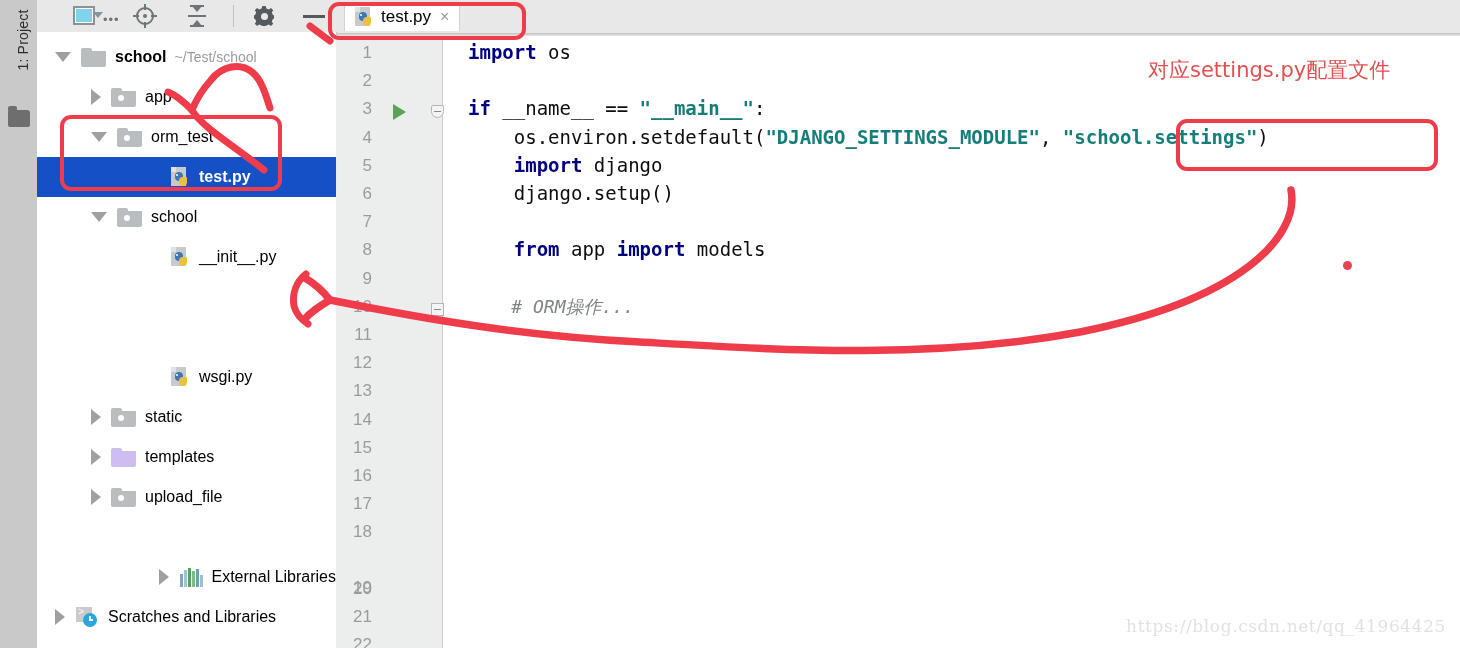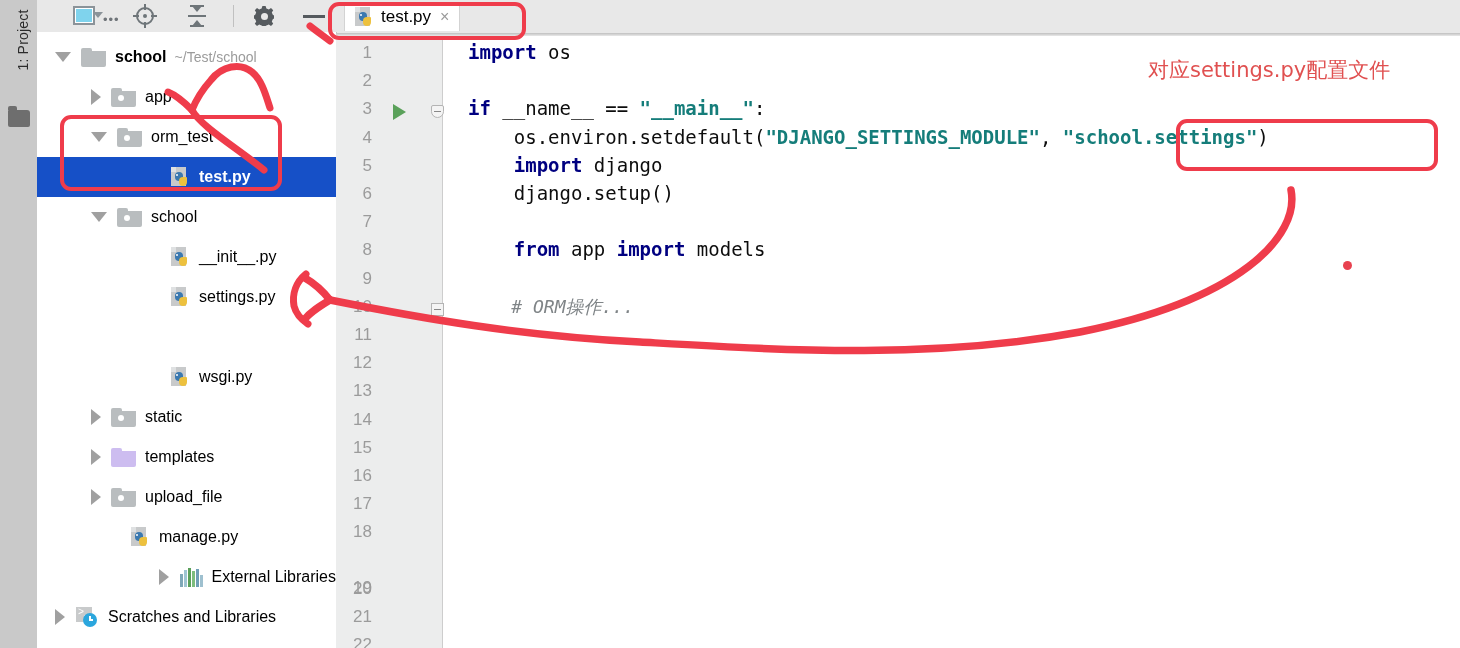--- a/index.html
+++ b/index.html
@@ -292,46 +292,32 @@
         <span class="pyicon">
           <span class="sheet"></span>
           <span class="corner"></span>
           <span class="pb pblue"></span>
           <span class="pb pyel"></span>
           <span class="eye"></span>
         </span>
         <div style="width: 9px; flex: 0 0 auto;"></div>
         <span class="txt">__init__.py</span>
       </div>
-      <div class="row" style="top: 245px;">
+      <div class="row" style="top: 325px;">
         <div style="width: 108px; flex: 0 0 auto;"></div>
         <div class="tw none"></div>
         <div style="width: 10px; flex: 0 0 auto;"></div>
         <span class="pyicon">
           <span class="sheet"></span>
           <span class="corner"></span>
           <span class="pb pblue"></span>
           <span class="pb pyel"></span>
           <span class="eye"></span>
         </span>
         <div style="width: 9px; flex: 0 0 auto;"></div>
-        <span class="txt">settings.py</span>
-      </div>
-      <div class="row" style="top: 325px;">
-        <div style="width: 108px; flex: 0 0 auto;"></div>
-        <div class="tw none"></div>
-        <div style="width: 10px; flex: 0 0 auto;"></div>
-        <span class="pyicon">
-          <span class="sheet"></span>
-          <span class="corner"></span>
-          <span class="pb pblue"></span>
-          <span class="pb pyel"></span>
-          <span class="eye"></span>
-        </span>
-        <div style="width: 9px; flex: 0 0 auto;"></div>
         <span class="txt">wsgi.py</span>
       </div>
       <div class="row" style="top: 365px;">
         <div style="width: 54px; flex: 0 0 auto;"></div>
         <div class="tw right"></div>
         <div style="width: 10px; flex: 0 0 auto;"></div>
         <span class="fo">
           <span class="body"></span>
           <span class="tab2"></span>
           <span class="dot"></span>
@@ -354,34 +340,20 @@
       <div class="row" style="top: 405px;">
         <div style="width: 54px; flex: 0 0 auto;"></div>
         <div class="tw right"></div>
         <div style="width: 10px; flex: 0 0 auto;"></div>
         <span class="fo violet">
           <span class="body"></span>
           <span class="tab2"></span>
         </span>
         <div style="width: 9px; flex: 0 0 auto;"></div>
         <span class="txt">templates</span>
-      </div>
-      <div class="row" style="top: 485px;">
-        <div style="width: 68px; flex: 0 0 auto;"></div>
-        <div class="tw none"></div>
-        <div style="width: 10px; flex: 0 0 auto;"></div>
-        <span class="pyicon">
-          <span class="sheet"></span>
-          <span class="corner"></span>
-          <span class="pb pblue"></span>
-          <span class="pb pyel"></span>
-          <span class="eye"></span>
-        </span>
-        <div style="width: 9px; flex: 0 0 auto;"></div>
-        <span class="txt">manage.py</span>
       </div>
       <div class="row" style="top: 525px; justify-content: flex-end;">
         <div style="width: 18px; flex: 0 0 auto;"></div>
         <div class="tw right"></div>
         <div style="width: 10px; flex: 0 0 auto;"></div>
         <span class="extlib">
           <i style="left:1px;height:13px;background:#7fa8b8"></i>
           <i style="left:5px;height:17px;background:#9fc5d2"></i>
           <i style="left:9px;height:19px;background:#5aa05a"></i>
           <i style="left:13px;height:16px;background:#7dbd7d"></i>
@@ -436,20 +408,21 @@
           <span class="mh"></span>
         </div>
         <div class="fold" style="top: 269.8px;">
           <span class="mh"></span>
         </div>
       </div>
     <div class="code" id="code"><div class="cline" style="top: 8px;"><span class="kw">import</span><span class="pl"> os</span></div><div class="cline" style="top: 64.4px;"><span class="kw">if</span><span class="pl"> __name__ == </span><span class="str">"__main__"</span><span class="pl">:</span></div><div class="cline" style="top: 92.6px;"><span class="pl">    os.environ.setdefault(</span><span class="str">"DJANGO_SETTINGS_MODULE"</span><span class="pl">, </span><span class="str">"school.settings"</span><span class="pl">)</span></div><div class="cline" style="top: 120.8px;"><span class="pl">    </span><span class="kw">import</span><span class="pl"> django</span></div><div class="cline" style="top: 149px;"><span class="pl">    django.setup()</span></div><div class="cline" style="top: 205.4px;"><span class="pl">    </span><span class="kw">from</span><span class="pl"> app </span><span class="kw">import</span><span class="pl"> models</span></div><div class="cline" style="top: 261.8px;"><span class="cm">    # ORM操作...</span></div></div>
   </div>
   <div class="rightcap"></div>
 
+  <div class="watermark">https://blog.csdn.net/qq_41964425</div>
 
   <div class="anno-layer">
     <div class="anno-text" style="left:1148px;top:56px;">对应settings.py配置文件</div>
 
     <div class="redbox" id="box0" style="left: 328px; top: 2px; width: 198px; height: 38px; border-color: rgb(239, 60, 75);"></div>
     <div class="redbox" id="box1" style="left: 60px; top: 115px; width: 222px; height: 76px; border-color: rgb(239, 60, 75);"></div>
     <div class="redbox" id="box2" style="left: 1176px; top: 119px; width: 262px; height: 52px; border-color: rgb(239, 60, 75);"></div>
 
     <div class="reddot" id="dot0" style="left: 1343px; top: 261px;"></div>
 

